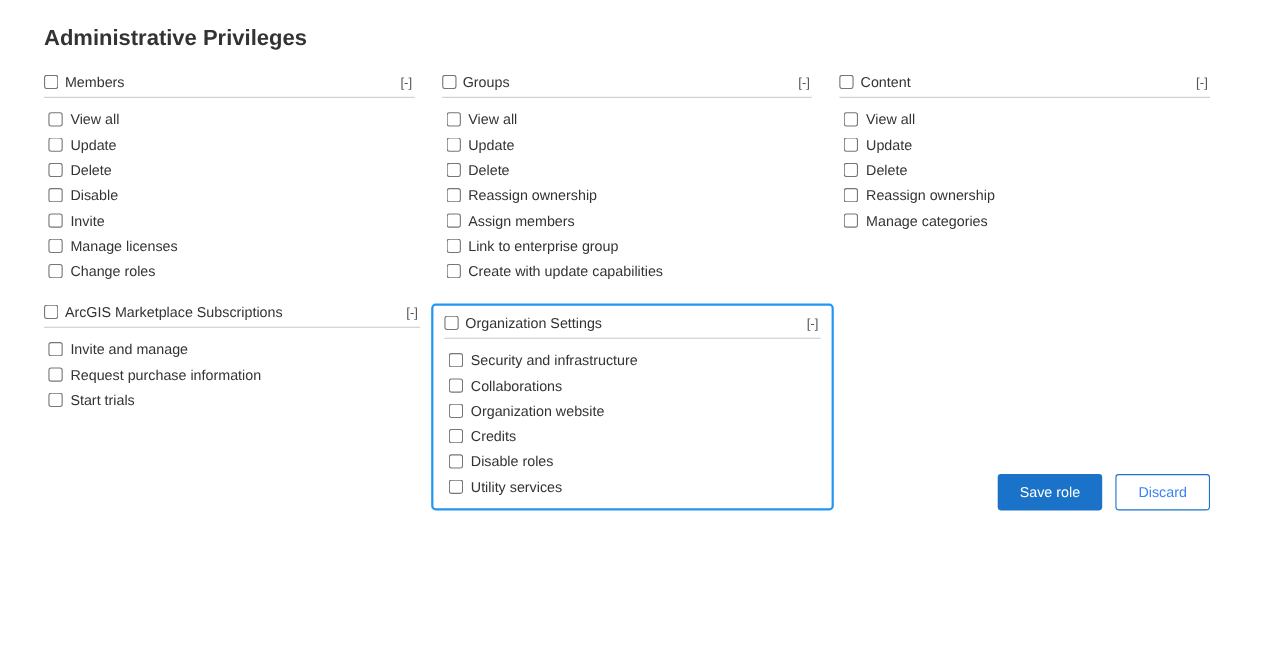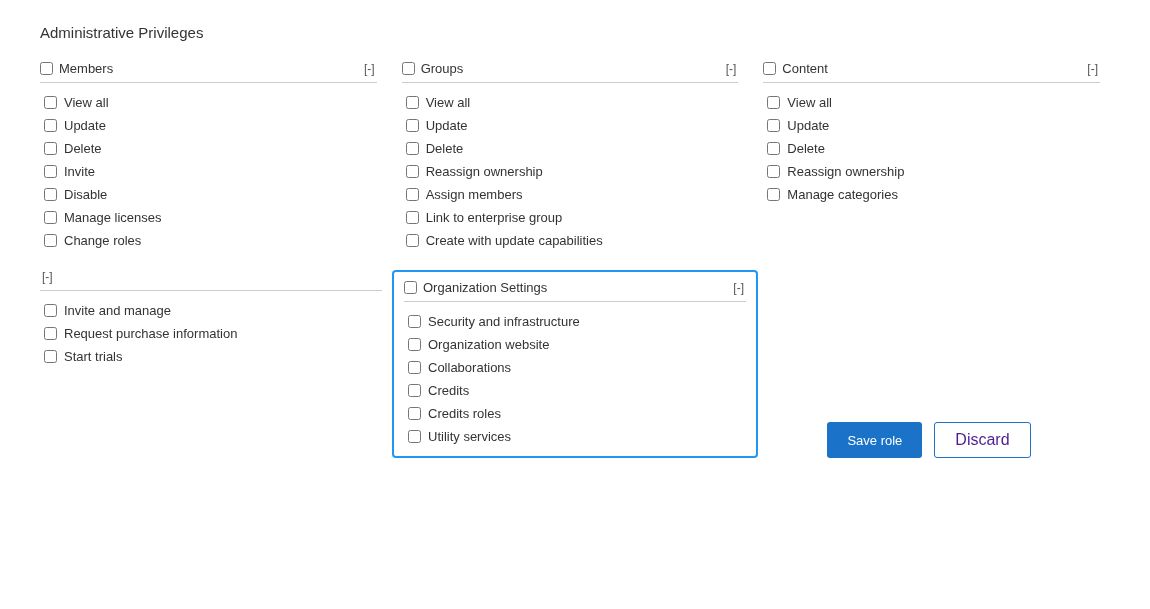--- a/index.html
+++ b/index.html
@@ -6,22 +6,22 @@
     body {
       font-family: Arial, sans-serif;
       font-size: 13px;
       color: #333;
       background: #fff;
       width: 1150px;
       min-height: 609px;
       padding: 24px 40px;
     }
     .page-title {
-      font-size: 15px;
-      font-weight: normal;
+      font-size: 20px;
+      font-weight: bold;
       margin-bottom: 20px;
     }
     .columns-container {
       display: flex;
       gap: 15px;
       width: 100%;
     }
     .column {
       flex: 1;
       padding-right: 10px;
@@ -74,39 +74,39 @@
       margin-bottom: 8px;
     }
     .highlighted-box {
       border: 2px solid #2196F3;
       border-radius: 4px;
       padding: 8px 10px;
       margin-top: 0;
     }
     .bottom-actions {
       display: flex;
-      justify-content: center;
+      justify-content: flex-end;
       gap: 12px;
       margin-top: 30px;
     }
     .btn-save {
       background: #1a73c8;
       color: #fff;
       border: none;
       padding: 8px 20px;
       font-size: 13px;
       border-radius: 3px;
       cursor: pointer;
     }
     .btn-discard {
       background: #fff;
-      color: #4c1d95;
+      color: #3b82f6;
       border: 1.5px solid #1a73c8;
       padding: 8px 20px;
-      font-size: 16px;
+      font-size: 13px;
       border-radius: 3px;
       cursor: pointer;
     }
     .col-left { min-width: 0; }
     .lower-row {
       display: flex;
       gap: 0;
       width: 100%;
       margin-top: 0;
     }
@@ -144,25 +144,25 @@
     <div class="checkbox-item">
       <input type="checkbox" style="">
       <label>Update</label>
     </div>
     <div class="checkbox-item">
       <input type="checkbox" style="">
       <label>Delete</label>
     </div>
     <div class="checkbox-item">
       <input type="checkbox" style="">
+      <label>Disable</label>
+    </div>
+    <div class="checkbox-item">
+      <input type="checkbox" style="">
       <label>Invite</label>
-    </div>
-    <div class="checkbox-item">
-      <input type="checkbox" style="">
-      <label>Disable</label>
     </div>
     <div class="checkbox-item">
       <input type="checkbox" style="">
       <label>Manage licenses</label>
     </div>
     <div class="checkbox-item">
       <input type="checkbox" style="">
       <label>Change roles</label>
     </div>
   </div>
@@ -233,20 +233,24 @@
       <input type="checkbox" style="">
       <label>Manage categories</label>
     </div>
   </div>
 </div>
 
 <div class="lower-row" style="margin-top: 18px;">
 
   <div class="lower-col-1">
     <div class="section-header">
+      <div class="column-header-left">
+        <input type="checkbox" style="">
+        <span>ArcGIS Marketplace Subscriptions</span>
+      </div>
       <button class="collapse-btn">[-]</button>
     </div>
     <div class="checkbox-item">
       <input type="checkbox" style="">
       <label>Invite and manage</label>
     </div>
     <div class="checkbox-item">
       <input type="checkbox" style="">
       <label>Request purchase information</label>
     </div>
@@ -263,33 +267,33 @@
         <span>Organization Settings</span>
       </div>
       <button class="collapse-btn">[-]</button>
     </div>
     <div class="checkbox-item">
       <input type="checkbox" style="">
       <label>Security and infrastructure</label>
     </div>
     <div class="checkbox-item">
       <input type="checkbox" style="">
+      <label>Collaborations</label>
+    </div>
+    <div class="checkbox-item">
+      <input type="checkbox" style="">
       <label>Organization website</label>
     </div>
     <div class="checkbox-item">
       <input type="checkbox" style="">
-      <label>Collaborations</label>
-    </div>
-    <div class="checkbox-item">
-      <input type="checkbox" style="">
       <label>Credits</label>
     </div>
     <div class="checkbox-item">
       <input type="checkbox" style="">
-      <label>Credits roles</label>
+      <label>Disable roles</label>
     </div>
     <div class="checkbox-item">
       <input type="checkbox" style="">
       <label>Utility services</label>
     </div>
   </div>
 
   <div class="lower-col-3">
 
     <div style="height: 100%; display: flex; flex-direction: column; justify-content: flex-end;">

